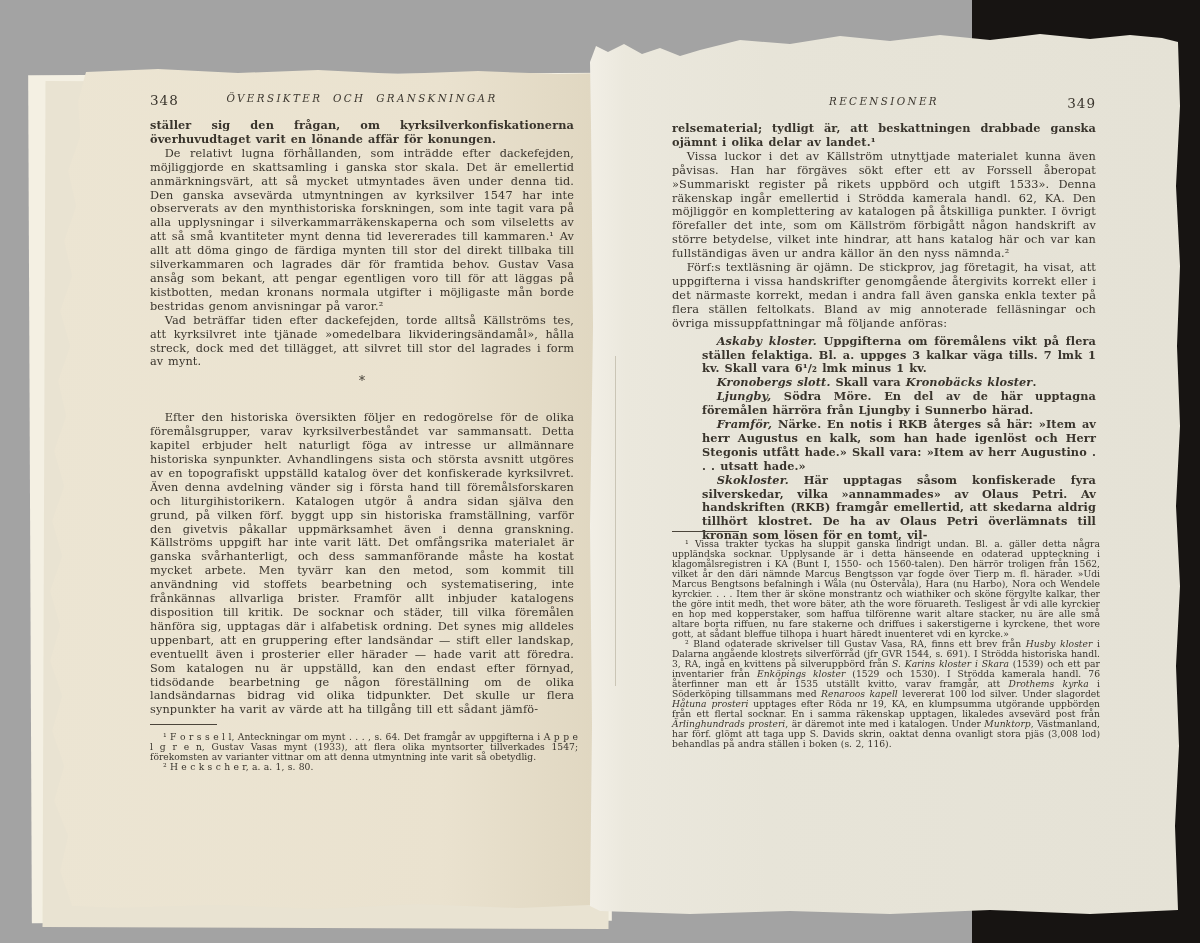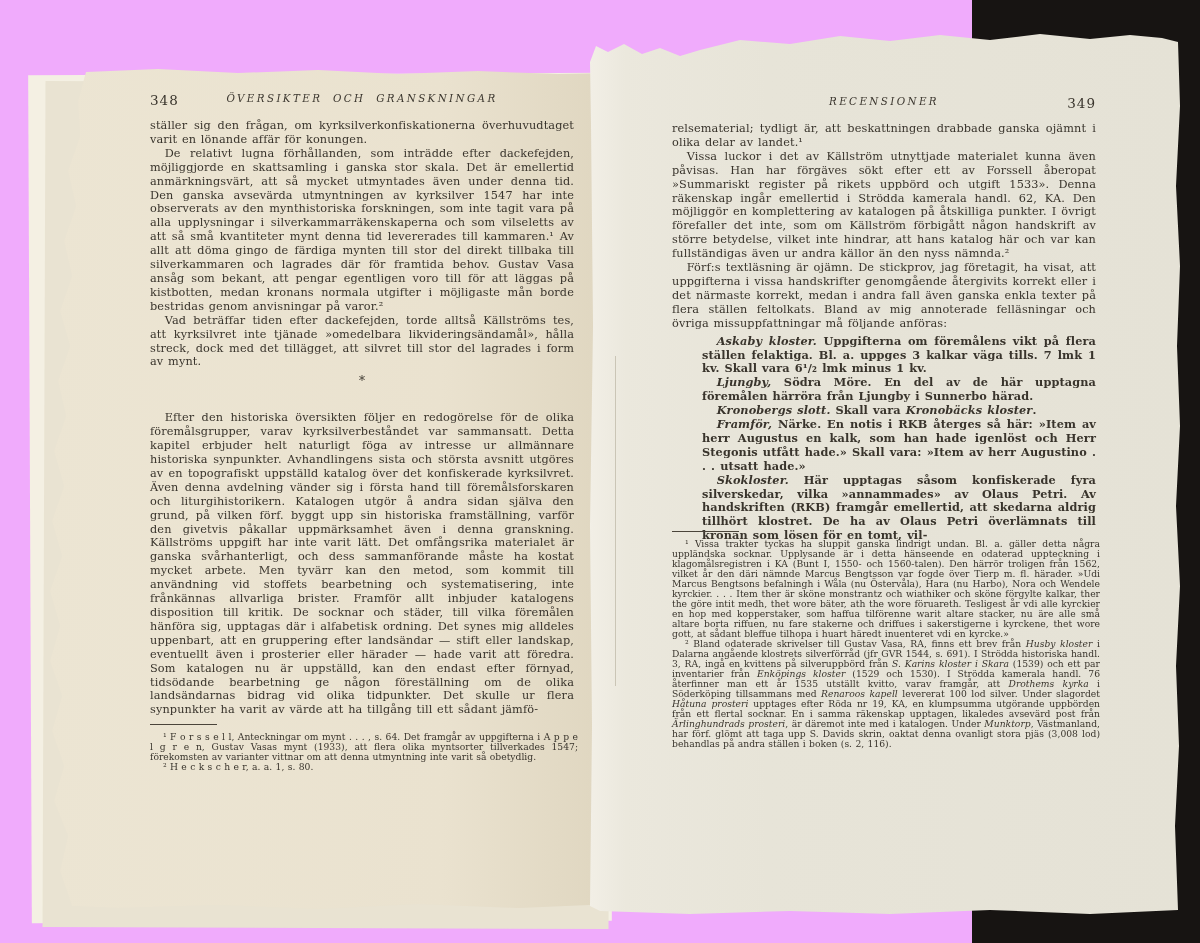--- a/index.html
+++ b/index.html
@@ -5,21 +5,21 @@
   html, body {
     margin: 0; padding: 0;
     width: 1200px; height: 943px;
     overflow: hidden;
     background: #171412;
     font-family: "DejaVu Serif", serif;
   }
   .scan {
     position: relative;
     width: 972px; height: 943px;
-    background: #f0abfc;
+    background: #a3a3a3;
   }
   .stack {
     position: absolute;
     background: #f3efe2;
   }
   .stack-1 { left: 30px; top: 74px; width: 580px; height: 848px; transform: rotate(-0.25deg); background: #f4f0e3; }
   .stack-2 { left: 44px; top: 82px; width: 566px; height: 846px; transform: rotate(0.2deg); background: #e9e3d2; }
   .page {
     position: absolute;
     color: #39342c;
@@ -67,21 +67,21 @@
   }
   .body-text p {
     margin: 0;
     font-size: 11.3px;
     line-height: 13.9px;
     text-align: justify;
     text-indent: 1.3em;
     word-spacing: 0.09em;
     letter-spacing: 0.01em;
   }
-  .body-text p.noindent { text-indent: 0; }
+  .body-text p.noindent { text-indent: 0; font-weight: bold; }
   .divider {
     text-align: center;
     font-size: 12px; line-height: 14px;
     margin: 5px 0 23px 0;
   }
   .entries { margin-top: 4px; font-weight: bold; }
   .entry {
     margin: 0;
     font-size: 11.3px;
     line-height: 13.9px;
@@ -146,22 +146,22 @@
       <div class="running-row">
         <div class="running-head">RECENSIONER</div>
         <span class="pagenum pagenum-right">349</span>
       </div>
       <div class="body-text">
         <p class="noindent">relsematerial; tydligt är, att beskattningen drabbade ganska ojämnt i olika delar av landet.¹</p>
         <p>Vissa luckor i det av Källström utnyttjade materialet kunna även påvisas.  Han har förgäves sökt efter ett av Forssell åberopat »Summariskt register på rikets uppbörd och utgift 1533».  Denna räkenskap ingår emellertid i Strödda kamerala handl. 62, KA. Den möjliggör en komplettering av katalogen på åtskilliga punkter. I övrigt förefaller det inte, som om Källström förbigått någon handskrift av större betydelse, vilket inte hindrar, att hans katalog här och var kan fullständigas även ur andra källor än den nyss nämnda.²</p>
         <p>Förf:s textläsning är ojämn.  De stickprov, jag företagit, ha visat, att uppgifterna i vissa handskrifter genomgående återgivits korrekt eller i det närmaste korrekt, medan i andra fall även ganska enkla texter på flera ställen feltolkats.  Bland av mig annoterade felläsningar och övriga missuppfattningar må följande anföras:</p>
         <div class="entries">
           <p class="entry"><span class="it">Askaby kloster.</span><span>  Uppgifterna om föremålens vikt på flera ställen felaktiga.  Bl. a. uppges 3 kalkar väga tills. 7 lmk 1 kv.  Skall vara 6¹/₂ lmk minus 1 kv.</span></p>
+          <p class="entry"><span class="it">Kronobergs slott.</span><span>  Skall vara </span><span class="it">Kronobäcks kloster</span><span>.</span></p>
           <p class="entry"><span class="it">Ljungby,</span><span> Södra Möre.  En del av de här upptagna föremålen härröra från Ljungby i Sunnerbo härad.</span></p>
-          <p class="entry"><span class="it">Kronobergs slott.</span><span>  Skall vara </span><span class="it">Kronobäcks kloster</span><span>.</span></p>
           <p class="entry"><span class="it">Framför,</span><span> Närke.  En notis i RKB återges så här: »Item av herr Augustus en kalk, som han hade igenlöst och Herr Stegonis utfått hade.» Skall vara: »Item av herr Augustino . . . utsatt hade.»</span></p>
           <p class="entry"><span class="it">Skokloster.</span><span>  Här upptagas såsom konfiskerade fyra silverskedar, vilka »annammades» av Olaus Petri. Av handskriften (RKB) framgår emellertid, att skedarna aldrig tillhört klostret. De ha av Olaus Petri överlämnats till kronan som lösen för en tomt, vil-</span></p>
         </div>
       </div>
     </div>
     <div class="fnrule"></div>
     <div class="footnotes">
       <p><span>¹ Vissa trakter tyckas ha sluppit ganska lindrigt undan.  Bl. a. gäller detta några uppländska socknar.  Upplysande är i detta hänseende en odaterad uppteckning i klagomålsregistren i KA (Bunt I, 1550- och 1560-talen).  Den härrör troligen från 1562, vilket år den däri nämnde Marcus Bengtsson var fogde över Tierp m. fl. härader. »Udi Marcus Bengtsons befalningh i Wåla (nu Östervåla), Hara (nu Harbo), Nora och Wendele kyrckier. . . . Item ther är sköne monstrantz och wiathiker och sköne förgylte kalkar, ther the göre intit medh, thet wore bäter, ath the wore föruareth.  Tesligest år vdi alle kyrckier en hop med kopperstaker, som haffua tilförenne warit altare stacker, nu äre alle små altare borta riffuen, nu fare stakerne och driffues i sakerstigerne i kyrckene, thet wore gott, at sådant bleffue tilhopa i huart häredt inuenteret vdi en kyrcke.»</span></p>
       <p><span>² Bland odaterade skrivelser till Gustav Vasa, RA, finns ett brev från </span><span class="it">Husby kloster</span><span>  i Dalarna angående klostrets silverförråd (jfr GVR 1544, s. 691).  I Strödda historiska handl. 3, RA, ingå en kvittens på silveruppbörd från </span><span class="it">S. Karins kloster i Skara</span><span> (1539) och ett par inventarier från </span><span class="it">Enköpings kloster</span><span> (1529 och 1530).  I Strödda kamerala handl. 76 återfinner man ett år 1535 utställt kvitto, varav framgår, att </span><span class="it">Drothems kyrka</span><span> i Söderköping tillsammans med </span><span class="it">Renaroos kapell</span><span> levererat 100 lod silver.  Under slagordet </span><span class="it">Håtuna prosteri</span><span> upptages efter Röda nr 19, KA, en klumpsumma utgörande uppbörden från ett flertal socknar.  En i samma räkenskap upptagen, likaledes avsevärd post från </span><span class="it">Ärlinghundrads prosteri</span><span>, är däremot inte med i katalogen.  Under </span><span class="it">Munktorp</span><span>, Västmanland, har förf. glömt att taga upp S. Davids skrin, oaktat denna ovanligt stora pjäs (3,008 lod) behandlas på andra ställen i boken (s. 2, 116).</span></p>
     </div>

